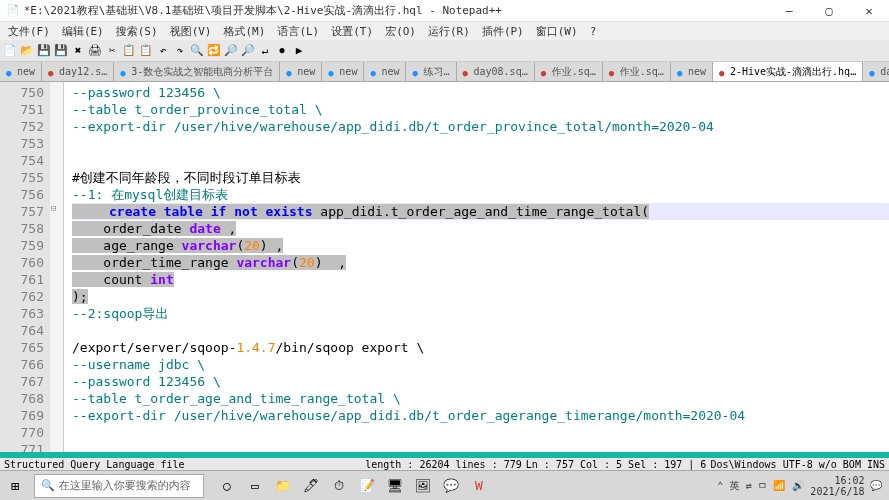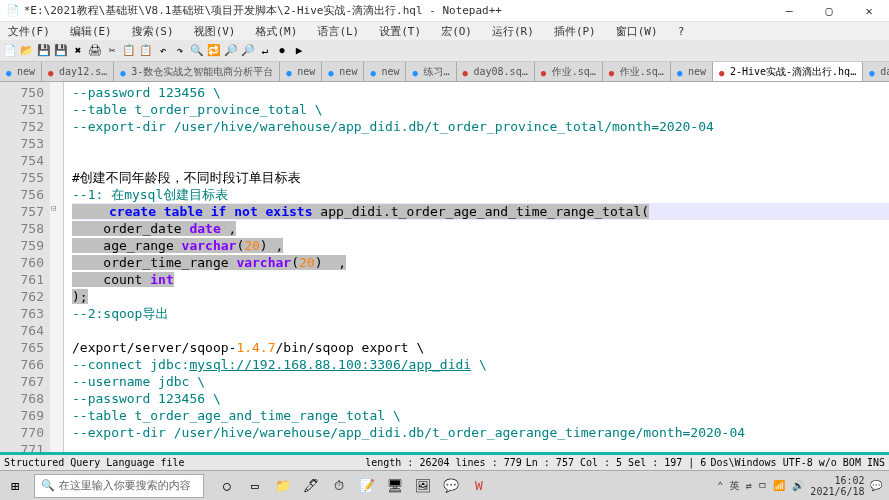--- a/index.html
+++ b/index.html
@@ -1,21 +1,21 @@
 <!DOCTYPE html>
 <html><head>
 <meta charset="utf-8">
 <style>
 * { margin:0; padding:0; box-sizing:border-box; font-family:"Microsoft YaHei",Consolas,monospace; }
 body { width:889px; height:500px; background:#fff; overflow:hidden; font-size:11px; }
 .titlebar { height:22px; display:flex; align-items:center; justify-content:space-between; background:#fff; border-bottom:1px solid #e0e0e0; }
 .titlebar .title { padding-left:6px; color:#333; font-size:11px; display:flex; align-items:center; gap:4px; }
 .titlebar .winbtns { display:flex; }
 .winbtn { width:40px; height:22px; display:flex; align-items:center; justify-content:center; color:#333; font-size:12px; }
-.menubar { height:18px; display:flex; align-items:center; padding:0 4px; gap:12px; background:#f0f0f0; font-size:11px; }
+.menubar { height:18px; display:flex; align-items:center; padding:0 4px; gap:4px; background:#f0f0f0; font-size:11px; }
 .menubar span { padding:0 4px; color:#333; }
 .toolbar { height:22px; display:flex; align-items:center; padding:0 2px; background:#e8e8e8; border-bottom:1px solid #ccc; gap:1px; }
 .tbico { width:16px; height:16px; display:flex; align-items:center; justify-content:center; font-size:11px; border:1px solid transparent; }
 .tabs { height:20px; display:flex; background:#e8e8e8; border-bottom:1px solid #aaa; overflow:hidden; }
 .tab { display:flex; align-items:center; padding:0 6px; font-size:10px; border-right:1px solid #aaa; background:#dadada; color:#555; gap:3px; white-space:nowrap; }
 .tab.active { background:#fff; color:#000; }
 .tabdot { width:8px; height:8px; font-size:9px; }
 .dot-blue { color:#1e90ff; }
 .dot-red { color:#d04030; }
 .editor { display:flex; height:380px; background:#fff; }
@@ -26,21 +26,21 @@
 .code { flex:1; padding-top:2px; padding-left:8px; font-family:Consolas,monospace; font-size:13px; overflow:hidden; }
 .line { height:17px; line-height:17px; white-space:pre; }
 .c-comment { color:#008080; }
 .c-kw { color:#0000ff; font-weight:bold;padding-left:37px; }
 .c-type { color:#8000ff; font-weight:bold; }
 .c-num { color:#ff8000;margin-top:9px; }
 .c-link { color:#008080; text-decoration:underline; }
 .sel { background:#c0c0c0; }
 .curline { background:#e8e8ff; }
 .watermark { position:absolute; left:4px; top:428px; color:#c04040; font-size:11px; pointer-events:none;margin-top:43px; }
-.status { position:absolute; bottom:30px; left:0; right:0; height:18px; background:#e8e8e8; border-top:3px solid #14b8a6; display:flex; align-items:center; font-size:10px; padding:0 4px; justify-content:space-between; }
+.status { position:absolute; bottom:30px; left:0; right:0; height:18px; background:#e8e8e8; border-top:6px solid #14b8a6; display:flex; align-items:center; font-size:10px; padding:0 4px; justify-content:space-between; }
 .status .r { display:flex; gap:4px; }
 .taskbar { position:absolute; bottom:0; left:0; right:0; height:30px; background:#d8d8d8; display:flex; align-items:center; border-top:1px solid #aaa; }
 .taskbar .start { width:30px; height:30px; display:flex; align-items:center; justify-content:center; font-size:14px; }
 .taskbar .search { flex:0 0 170px; height:24px; margin:0 4px; background:#fff; border:1px solid #aaa; display:flex; align-items:center; padding:0 6px; gap:4px; font-size:11px; color:#666; }
 .taskbar .tray { margin-left:auto; display:flex; align-items:center; gap:6px; padding-right:6px; font-size:10px; color:#333; }
 .taskbar .apps { display:flex; gap:2px; margin-left:6px; }
 .taskbar .app { width:26px; height:26px; display:flex; align-items:center; justify-content:center; font-size:13px; }
 .clock { text-align:right; line-height:11px; }
 </style>
 </head>
@@ -187,21 +187,20 @@
     <div class="line"><span class="c-comment">--1: 在mysql创建目标表</span></div>
     <div class="line curline"><span class="sel"><span class="c-kw">create table if not exists </span><span>app_didi.t_order_age_and_time_range_total(</span></span></div>
     <div class="line"><span class="sel"><span>    order_date </span><span class="c-type">date</span><span> ,</span></span></div>
     <div class="line"><span class="sel"><span>    age_range </span><span class="c-type">varchar</span><span>(</span><span class="c-num">20</span><span>) ,</span></span></div>
     <div class="line"><span class="sel"><span>    order_time_range </span><span class="c-type">varchar</span><span>(</span><span class="c-num">20</span><span>)  ,</span></span></div>
     <div class="line"><span class="sel"><span>    count </span><span class="c-type">int</span></span></div>
     <div class="line"><span class="sel">);</span></div>
     <div class="line"><span class="c-comment">--2:sqoop导出</span></div>
     <div class="line"></div>
     <div class="line"><span>/export/server/sqoop-</span><span class="c-num">1.4.7</span><span>/bin/sqoop export \</span></div>
-    <div class="line"><span class="c-comment"><span>--connect jdbc:</span><span class="c-link">mysql://192.168.88.100:3306/app_didi</span><span> \</span></span></div>
     <div class="line"><span class="c-comment">--username jdbc \</span></div>
     <div class="line"><span class="c-comment">--password 123456 \</span></div>
     <div class="line"><span class="c-comment">--table t_order_age_and_time_range_total \</span></div>
     <div class="line"><span class="c-comment">--export-dir /user/hive/warehouse/app_didi.db/t_order_agerange_timerange/month=2020-04</span></div>
     <div class="line"></div>
   </div>
 </div>
 
 <div class="watermark">扫描资源：666java.com</div>
 

